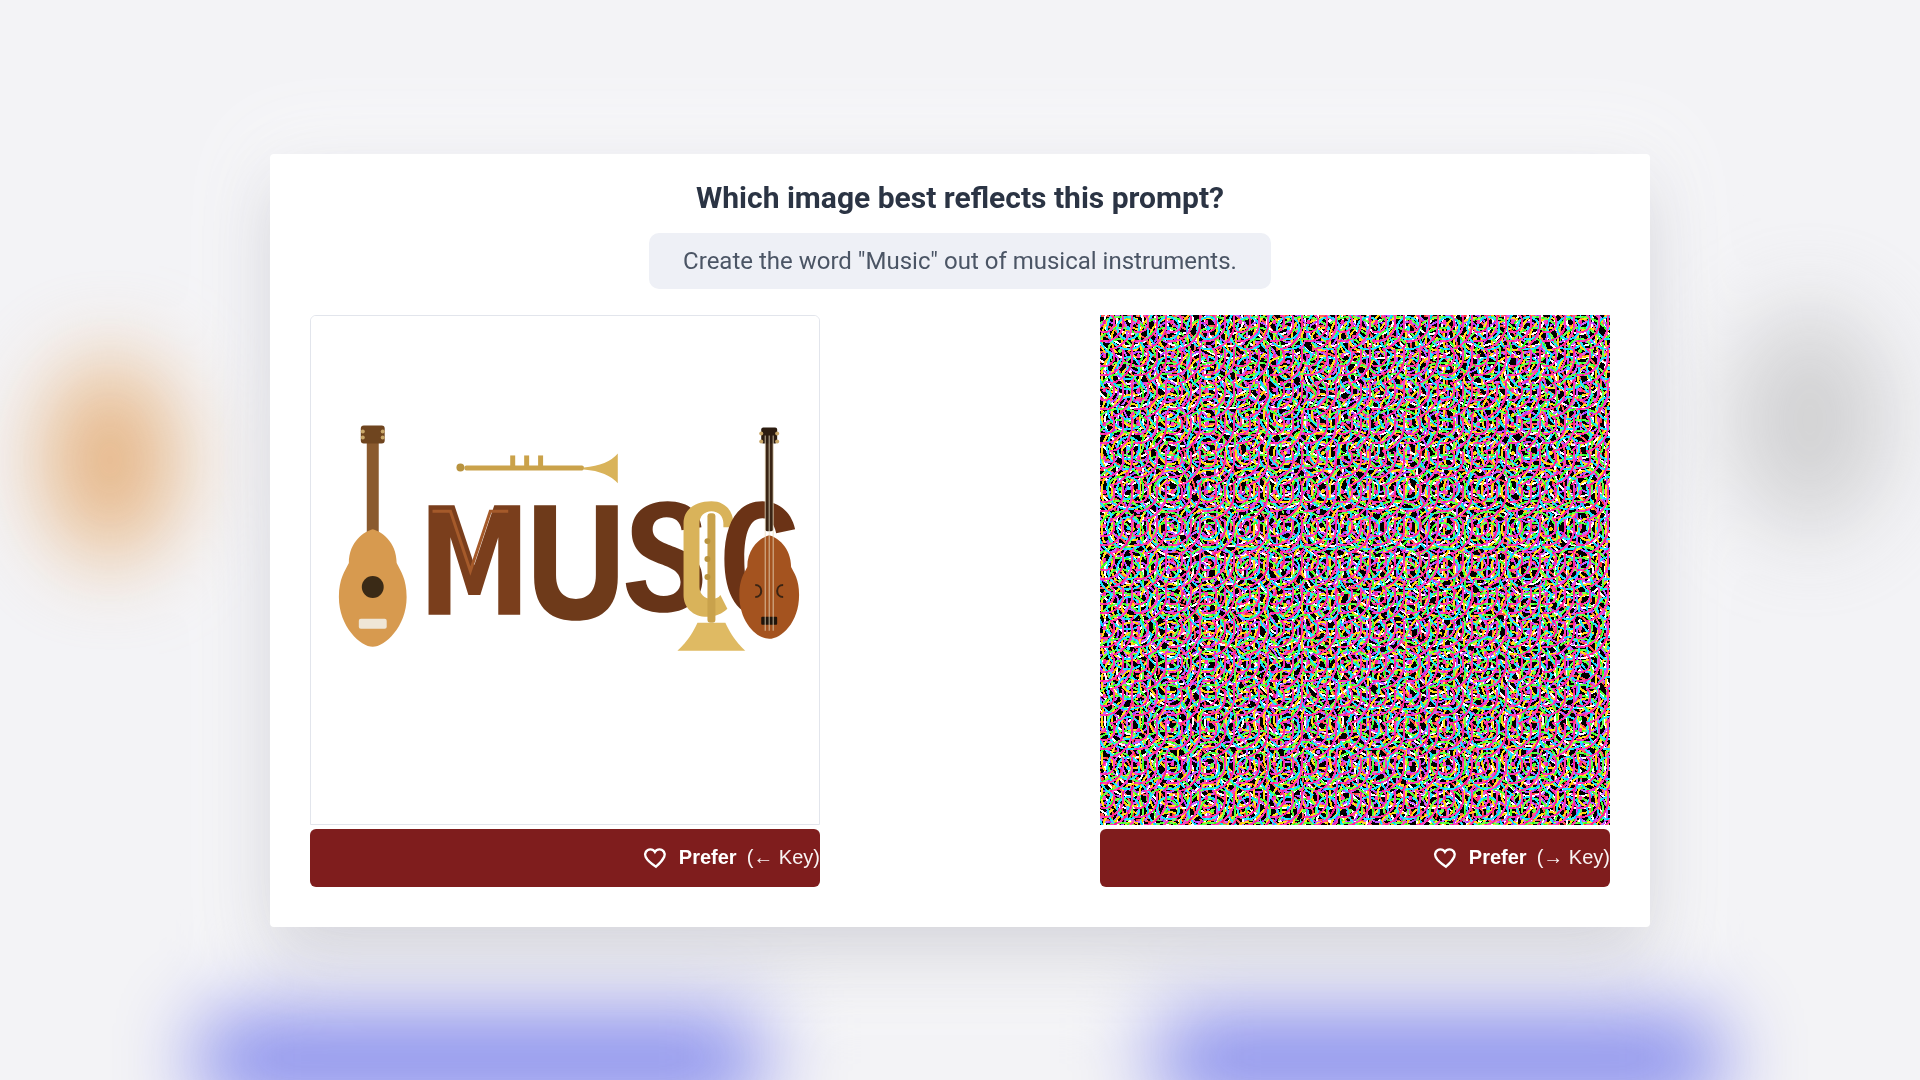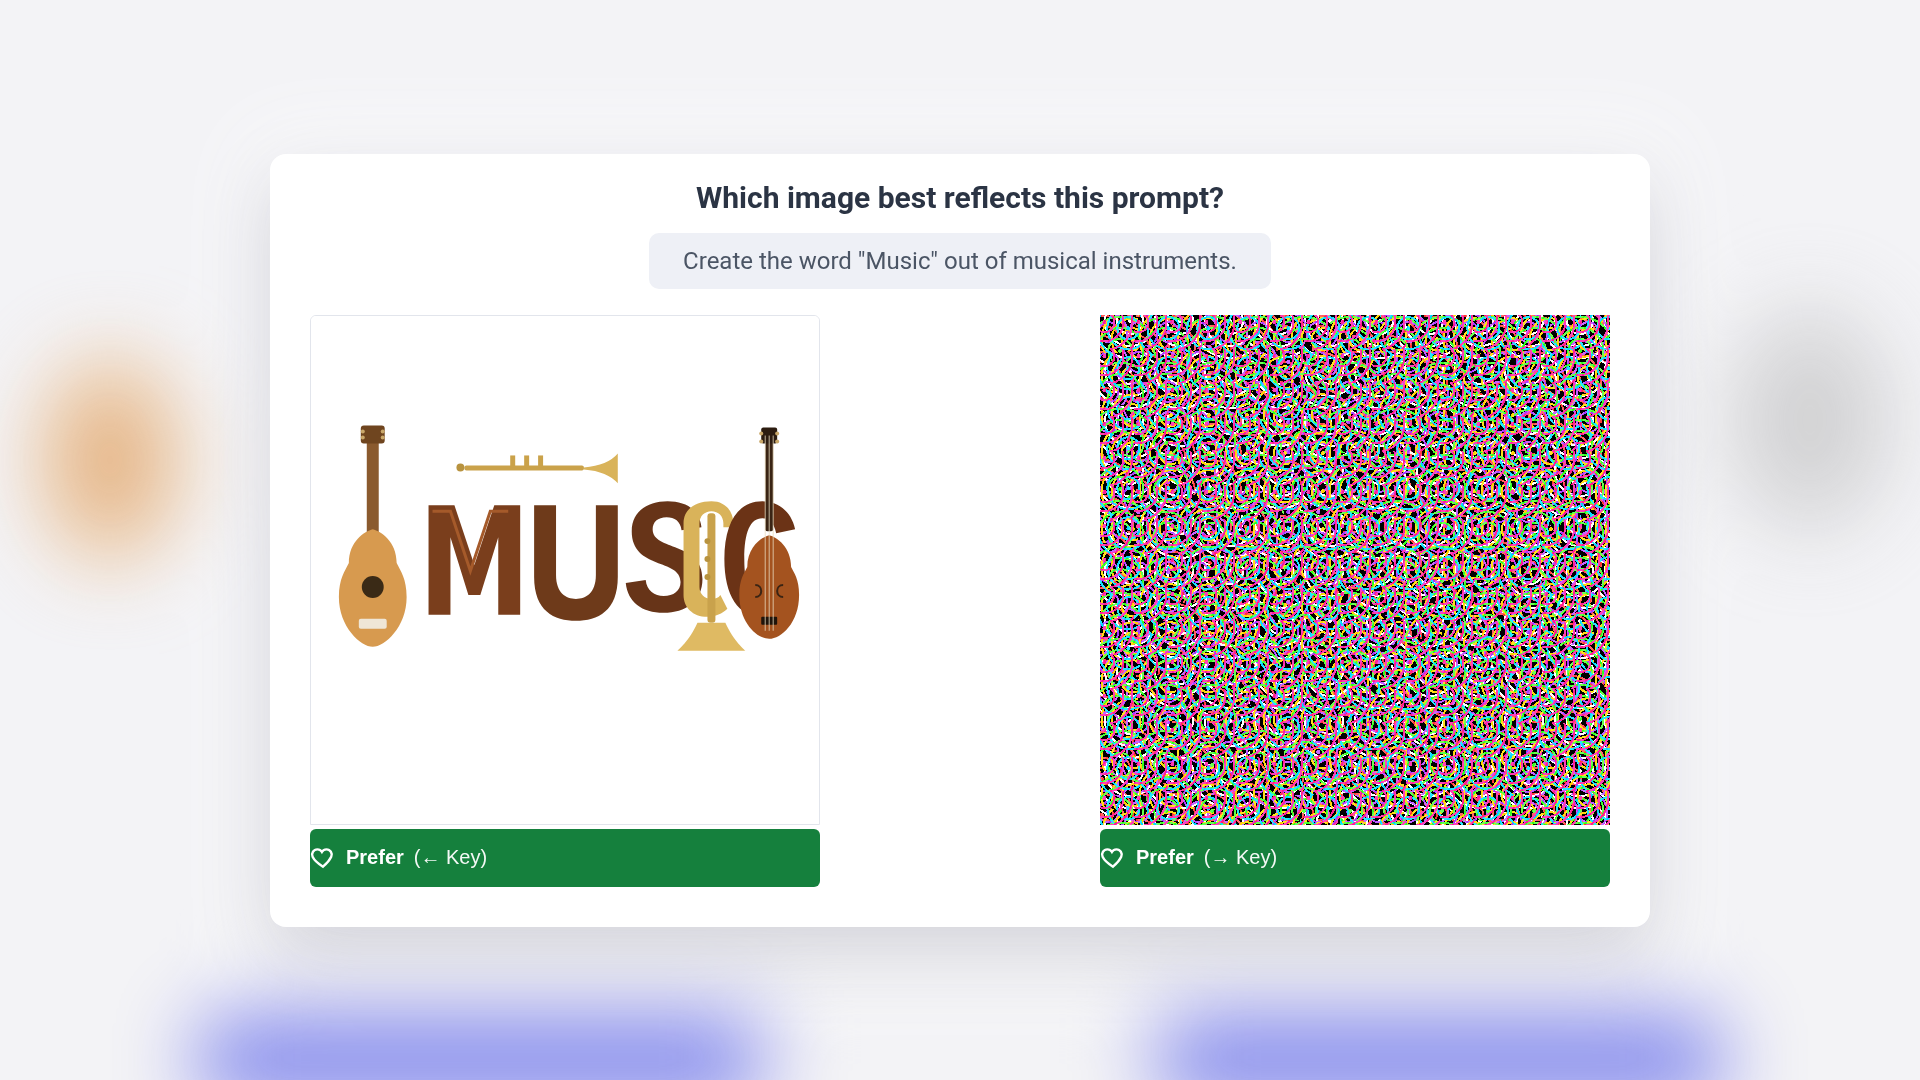--- a/index.html
+++ b/index.html
@@ -20,21 +20,21 @@
       position:absolute; left:50%; top:50%; transform:translate(-50%,-48%);
       width:1400px; height:820px; background:#ffffff; border-radius:12px;
     }
     .backdrop .fake-btn { position:absolute; height:80px; width:560px; background:#6a6fe0; border-radius:8px; }
     .backdrop .fake-btn.l { left:260px;  bottom:40px; }
     .backdrop .fake-btn.r { right:260px; bottom:40px; }
     .backdrop .blob-l { position:absolute; left:60px;  top:360px; width:220px; height:320px; background:radial-gradient(closest-side,#d8a06a,#e9c29a 60%,transparent 70%); }
     .backdrop .blob-r { position:absolute; right:40px; top:300px; width:260px; height:360px; background:radial-gradient(closest-side,#8a8a8a,#bcbcbc 60%,transparent 72%); opacity:.45; }
     .stage { position:relative; width:100%; height:100%; display:flex; align-items:center; justify-content:center; }
     .card {
-      position:relative; width:1380px; background:#fff; border-radius:16px;
+      position:relative; width:1380px; background:#fff; border-radius:4px;
       box-shadow:0 28px 70px rgba(30,30,60,.18);
       padding:26px 40px 40px;
     }
     .question {
       text-align:center; font-size:30px; font-weight:700; color:#2b3444;
       margin-bottom:18px;
     }
     .prompt-pill {
       margin:0 auto 26px; display:table; padding:14px 34px;
       background:#eef0f6; color:#4b5565; border-radius:10px;
@@ -42,22 +42,22 @@
     }
     .options { display:flex; justify-content:space-between; gap:200px; }
     .option { flex:0 0 510px; display:flex; flex-direction:column; }
     .img-wrap {
       width:510px; height:510px; border:1px solid #e2e5ec; border-radius:6px 6px 0 0;
       overflow:hidden; background:#fff; position:relative;
     }
     .option.right .img-wrap { border:none; border-radius:0; }
     .prefer-btn {
       height:58px; margin-top:4px; border:none; cursor:pointer;
-      background:#15803d; color:#fff; border-radius:6px;
-      display:flex; align-items:center; justify-content:flex-start; gap:10px;
+      background:#7f1d1d; color:#fff; border-radius:6px;
+      display:flex; align-items:center; justify-content:flex-end; gap:10px;
       font-size:20px; font-weight:600;
     }
     .prefer-btn .key-hint { font-weight:400; opacity:.95; }
     .heart-icon { width:26px; height:26px; flex:0 0 26px; }
     .heart-icon path { fill:none; stroke:#fff; stroke-width:2.2; }
     
     .music-scene { position:absolute; inset:0; background:#fff; }
     .music-scene svg { width:100%; height:100%; }
     
     .noise {

